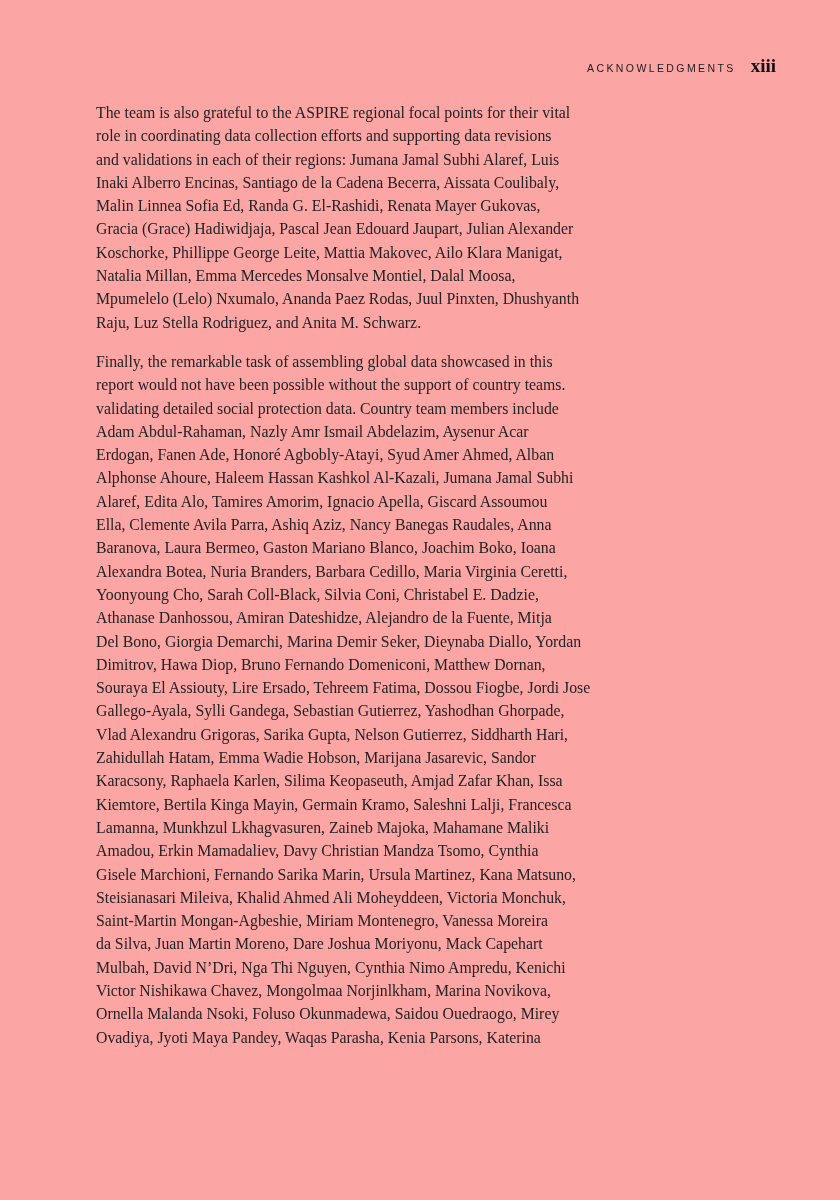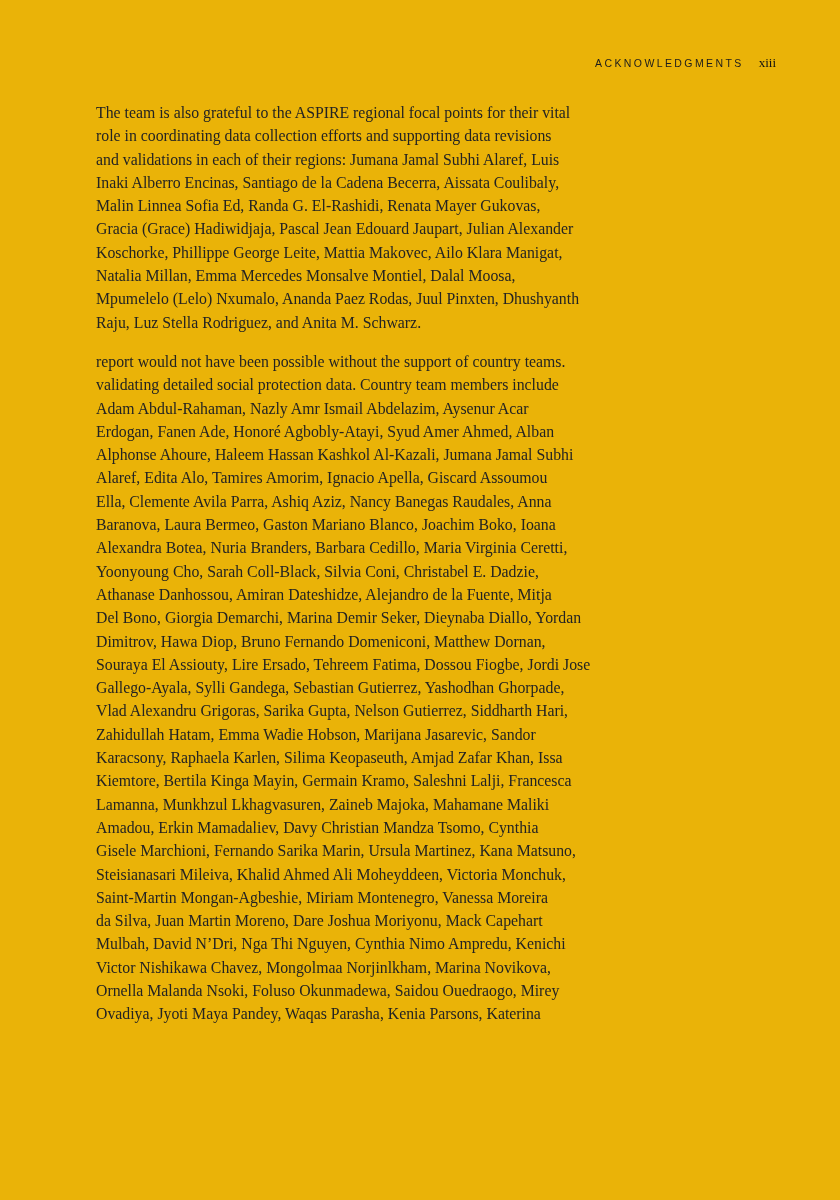--- a/index.html
+++ b/index.html
@@ -7,43 +7,44 @@
   body {
     width: 840px;
     height: 1200px;
     position: relative;
     overflow: hidden;
     font-family: "Liberation Serif", serif;
   }
   .page {
     position: absolute;
     inset: 0;
-    background: #eab308;
+    background: #fca5a5;
     color: #212121;
   }
   .running-head {
     position: absolute;
     top: 55px;
     right: 64px;
     display: flex;
     align-items: baseline;
     gap: 15px;
     white-space: nowrap;
   }
   .section-label {
     font-family: "Liberation Sans", sans-serif;
     font-size: 10.5px;
     font-weight: 500;
     letter-spacing: 2.4px;
     color: #1c1c1c;
   }
   .page-number {
     font-family: "Liberation Serif", serif;
-    font-size: 13px;
+    font-size: 19px;
     color: #111111;
+    font-weight: bold;
   }
   .text-block {
     position: absolute;
     left: 96px;
     top: 101px;
     width: 540px;
     font-size: 15.8px;
     line-height: 23.3px;
     color: #232323;
   }
@@ -78,20 +79,21 @@
         <div class="line">Koschorke, Phillippe George Leite, Mattia Makovec, Ailo Klara Manigat,</div>
 
         <div class="line">Natalia Millan, Emma Mercedes Monsalve Montiel, Dalal Moosa,</div>
 
         <div class="line">Mpumelelo (Lelo) Nxumalo, Ananda Paez Rodas, Juul Pinxten, Dhushyanth</div>
 
         <div class="line">Raju, Luz Stella Rodriguez, and Anita M. Schwarz.</div>
       </div>
     <div class="paragraph">
 
+        <div class="line">Finally, the remarkable task of assembling global data showcased in this</div>
 
         <div class="line">report would not have been possible without the support of country teams.</div>
 
 
         <div class="line">validating detailed social protection data. Country team members include</div>
 
         <div class="line">Adam Abdul-Rahaman, Nazly Amr Ismail Abdelazim, Aysenur Acar</div>
 
         <div class="line">Erdogan, Fanen Ade, Honoré Agbobly-Atayi, Syud Amer Ahmed, Alban</div>
 

